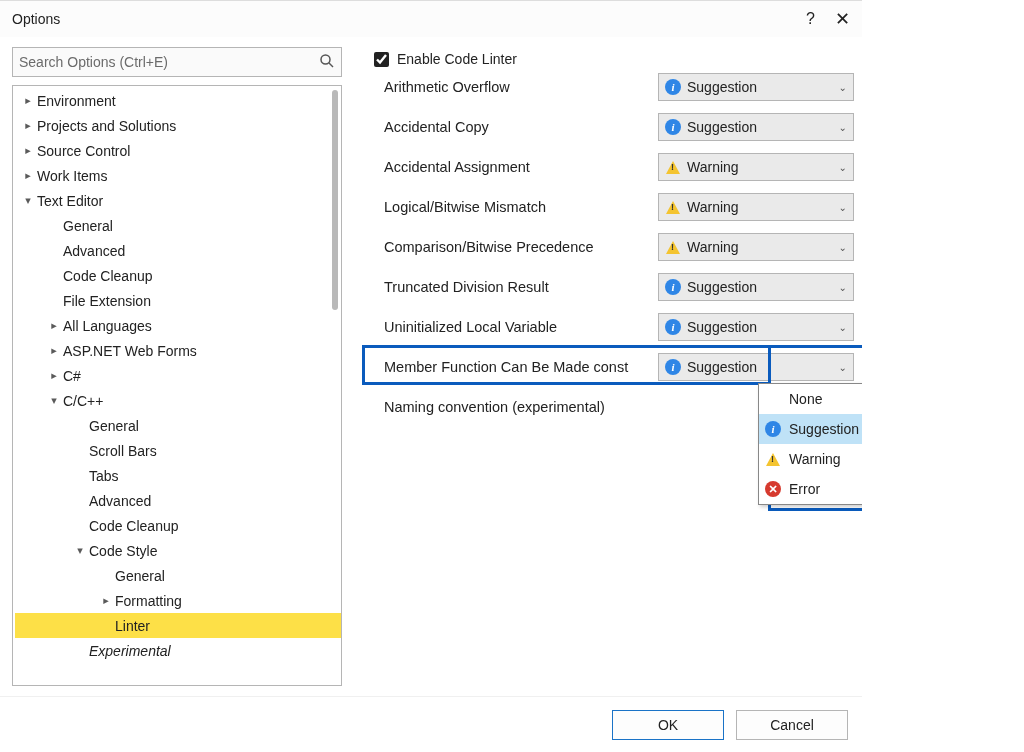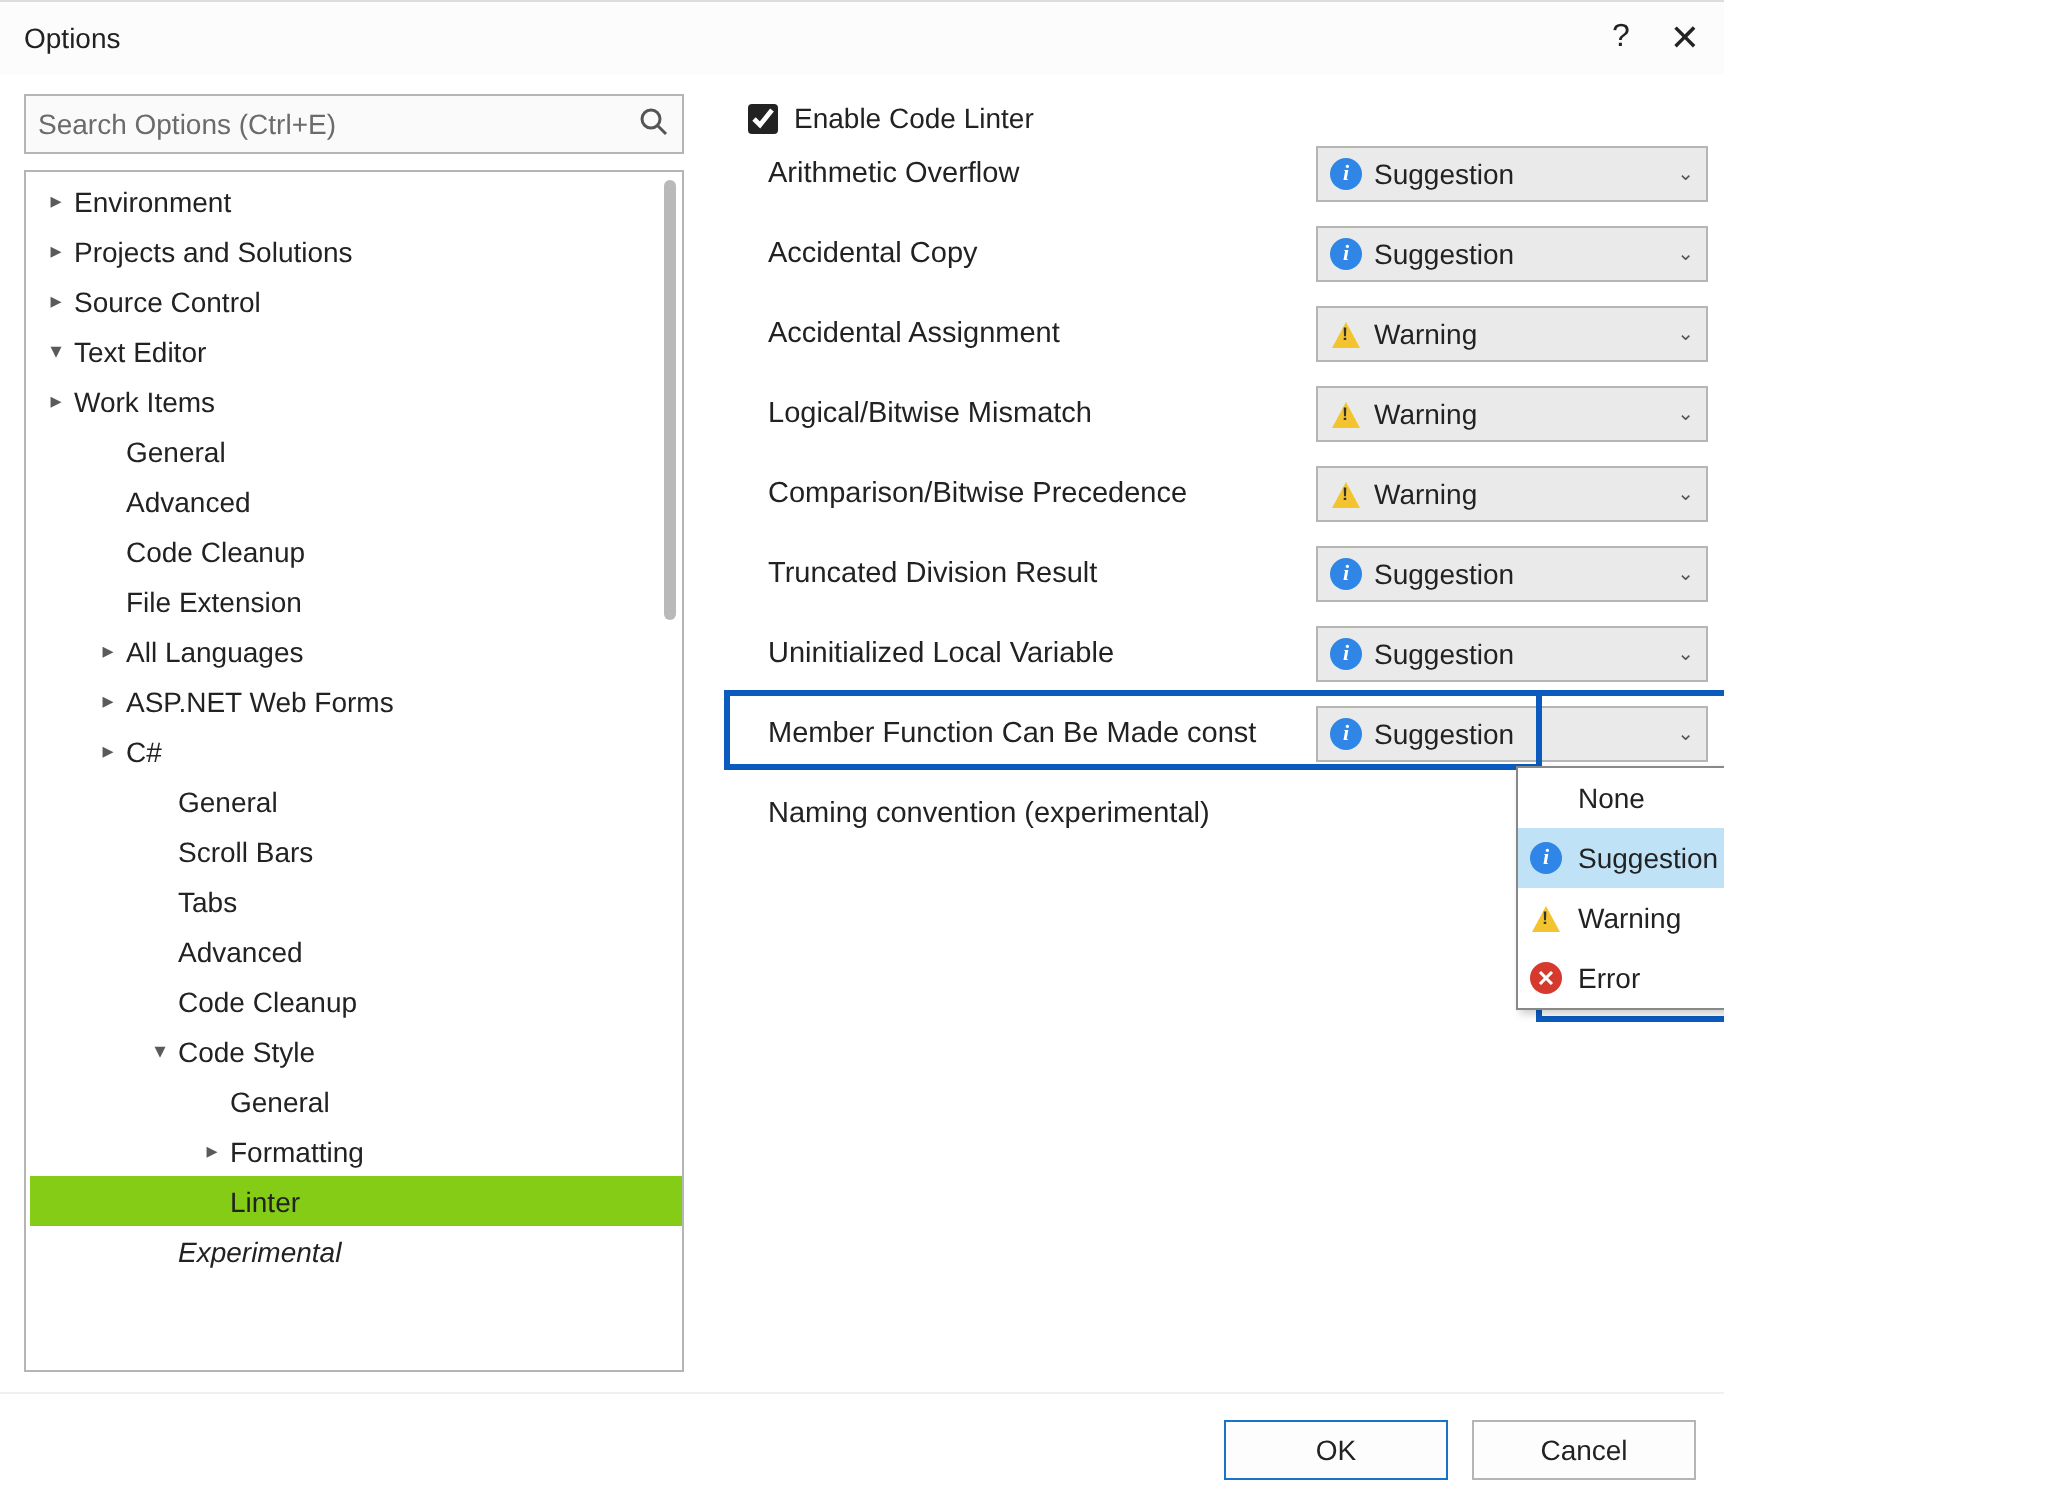--- a/index.html
+++ b/index.html
@@ -12,21 +12,21 @@
   .titlebar .controls .x { font-size: 18px; font-weight: 400; }
   .dialog-body { display: flex; flex: 1; padding: 10px 8px 10px 12px; gap: 20px; background: #fff; overflow: hidden; justify-content: center; }
   .left { flex: 0 0 330px; display: flex; flex-direction: column; }
   .search { display: flex; align-items: center; border: 1px solid #b5b5b5; background: #fafafa; height: 30px; padding: 0 6px; margin-bottom: 8px; }
   .search input { flex: 1; border: none; background: transparent; font-size: 14px; color: #666; outline: none; }
   .search input::placeholder { color: #6b6b6b; }
   .search .mag { margin-left: 6px; font-size: 14px; color: #555; }
   .treebox { border: 1px solid #b5b5b5; background: #fff; flex: 1; position: relative; overflow: hidden; }
   .tree { padding: 2px 0 6px 2px; }
   .tree .row { display: flex; align-items: center; height: 25px; padding-left: 6px; white-space: nowrap; }
-  .tree .row.selected { background: #84cc16; }
+  .tree .row.selected { background: #fde047; }
   .tree .tw { width: 14px; text-align: center; color: #5a5a5a; font-size: 11px; }
   .tree .tw.open::before { content: "▾"; }
   .tree .tw.closed::before { content: "▸"; }
   .tree .label { padding-left: 2px; }
   .scrollbar { position: absolute; top: 4px; right: 3px; width: 6px; height: 220px; background: #b9b9b9; border-radius: 3px; }
   .right { flex: 1; padding-top: 4px; position: relative; }
   .enable-row { display: flex; align-items: center; gap: 8px; padding-left: 12px; }
   .enable-row input[type=checkbox] { width: 15px; height: 15px; accent-color: #222; }
   .setting-row { display: flex; align-items: center; padding: 6px 0; }
   .setting-row .slabel { flex: 1; padding-left: 22px; font-size: 14.5px; color: #222; }
@@ -81,27 +81,27 @@
             </div>
             <div class="row" style="padding-left: 6px;">
               <span class="tw closed"></span>
               <span class="label">Projects and Solutions</span>
             </div>
             <div class="row" style="padding-left: 6px;">
               <span class="tw closed"></span>
               <span class="label">Source Control</span>
             </div>
             <div class="row" style="padding-left: 6px;">
+              <span class="tw closed"></span>
+              <span class="label">Work Items</span>
+            </div>
+            <div class="row" style="padding-left: 6px;">
               <span class="tw open"></span>
               <span class="label">Text Editor</span>
             </div>
-            <div class="row" style="padding-left: 6px;">
-              <span class="tw closed"></span>
-              <span class="label">Work Items</span>
-            </div>
             <div class="row" style="padding-left: 32px;">
               <span class="tw ">&nbsp;</span>
               <span class="label">General</span>
             </div>
             <div class="row" style="padding-left: 32px;">
               <span class="tw ">&nbsp;</span>
               <span class="label">Advanced</span>
             </div>
             <div class="row" style="padding-left: 32px;">
               <span class="tw ">&nbsp;</span>
@@ -115,20 +115,24 @@
               <span class="tw closed"></span>
               <span class="label">All Languages</span>
             </div>
             <div class="row" style="padding-left: 32px;">
               <span class="tw closed"></span>
               <span class="label">ASP.NET Web Forms</span>
             </div>
             <div class="row" style="padding-left: 32px;">
               <span class="tw closed"></span>
               <span class="label">C#</span>
+            </div>
+            <div class="row" style="padding-left: 32px;">
+              <span class="tw open"></span>
+              <span class="label">C/C++</span>
             </div>
             <div class="row" style="padding-left: 58px;">
               <span class="tw ">&nbsp;</span>
               <span class="label">General</span>
             </div>
             <div class="row" style="padding-left: 58px;">
               <span class="tw ">&nbsp;</span>
               <span class="label">Scroll Bars</span>
             </div>
             <div class="row" style="padding-left: 58px;">

